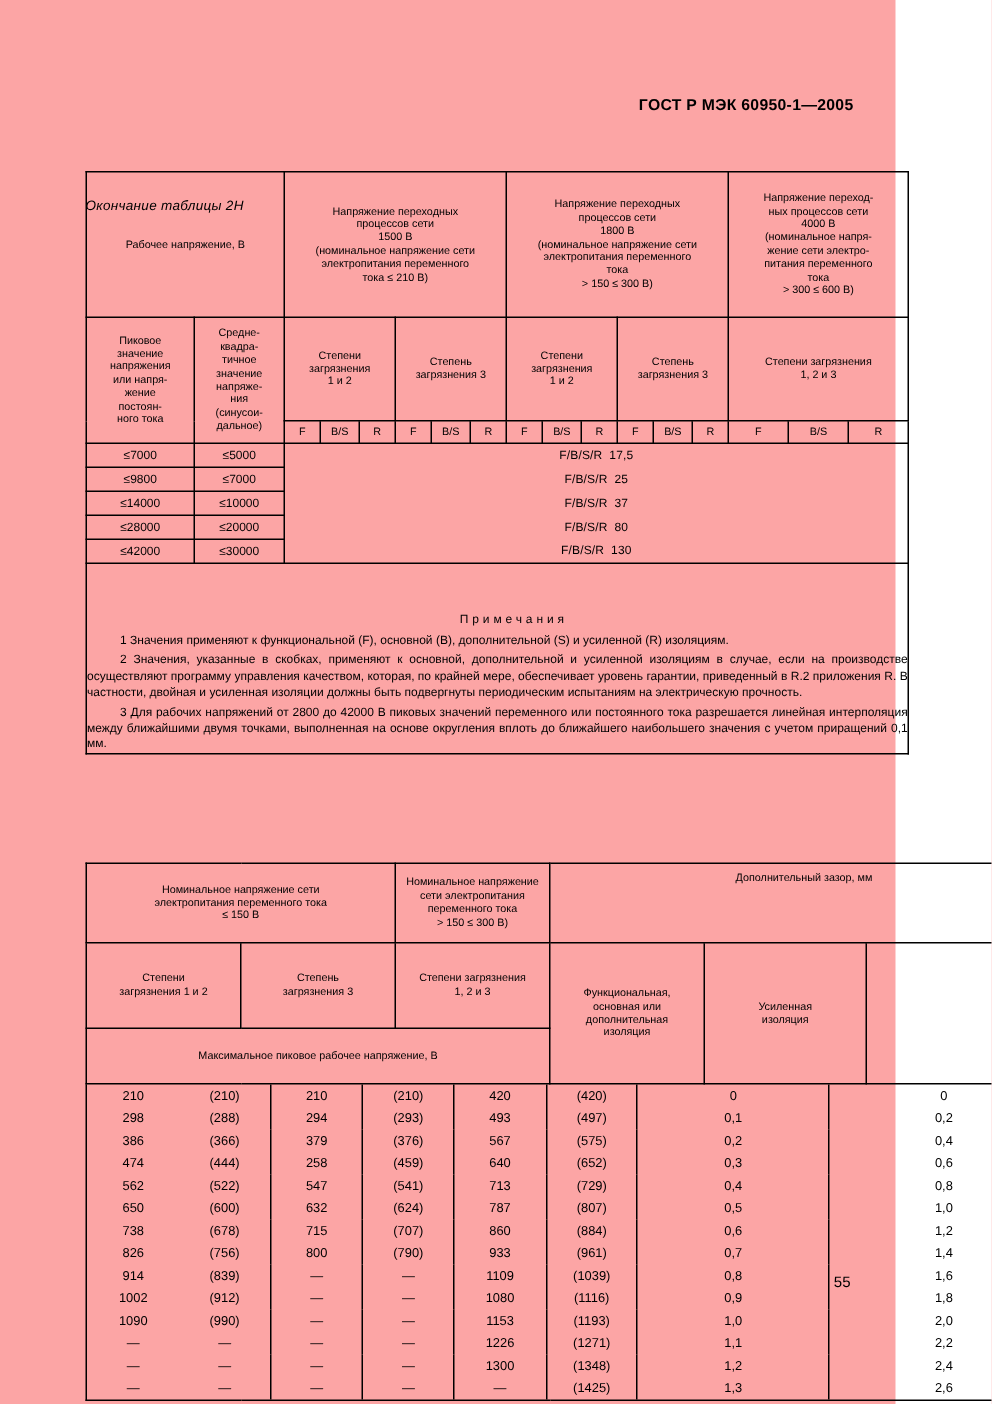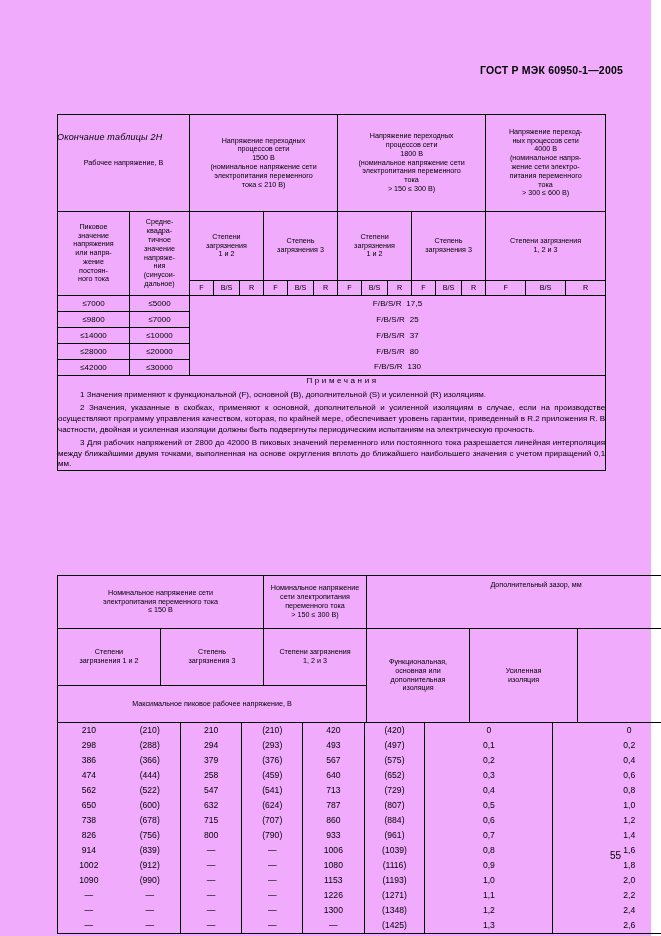--- a/index.html
+++ b/index.html
@@ -12,23 +12,23 @@
     width: 661px;
     height: 936px;
     position: relative;
     font-family: "Liberation Sans", sans-serif;
     color: #000000;
     overflow: hidden;
   }
   .page {
     position: absolute;
     left: 0; top: 0;
-    width: 651px;
+    width: 597px;
     height: 936px;
-    background: #f0abfc;
+    background: #fca5a5;
   }
   .std-header {
     position: absolute;
     right: 28px;
     top: 64px;
     font-size: 10.5px;
     font-weight: bold;
     letter-spacing: 0.2px;
     white-space: nowrap;
   }
@@ -91,20 +91,21 @@
     font-size: 8px;
     line-height: 1.33;
   }
   .notes p { margin: 0 0 0 0; text-align: justify; }
   .notes p.ind { text-indent: 22px; margin-top: 3px; }
   .notes .nhead {
     letter-spacing: 2.6px;
     text-indent: 22px;
     display: block;
     margin-bottom: 2px;
+    margin-top: 32px;
   }
 
   
   #cap2j {
     position: absolute;
     left: 57px;
     top: 538px;
     width: 548px;
     font-size: 8.2px;
     line-height: 1.45;
@@ -471,21 +472,21 @@
                     <td class="dv cellL vline">933</td>
                     <td class="dv cellR vline">(961)</td>
                     <td class="dv cellC vline">0,7</td>
                     <td class="dv cellC vline">1,4</td>
                   </tr>
                   <tr>
                     <td class="dv cellL">914</td>
                     <td class="dv cellR">(839)</td>
                     <td class="dv cellL vline">—</td>
                     <td class="dv cellR vline">—</td>
-                    <td class="dv cellL vline">1006</td>
+                    <td class="dv cellL vline">1109</td>
                     <td class="dv cellR vline">(1039)</td>
                     <td class="dv cellC vline">0,8</td>
                     <td class="dv cellC vline">1,6</td>
                   </tr>
                   <tr>
                     <td class="dv cellL">1002</td>
                     <td class="dv cellR">(912)</td>
                     <td class="dv cellL vline">—</td>
                     <td class="dv cellR vline">—</td>
                     <td class="dv cellL vline">1080</td>

